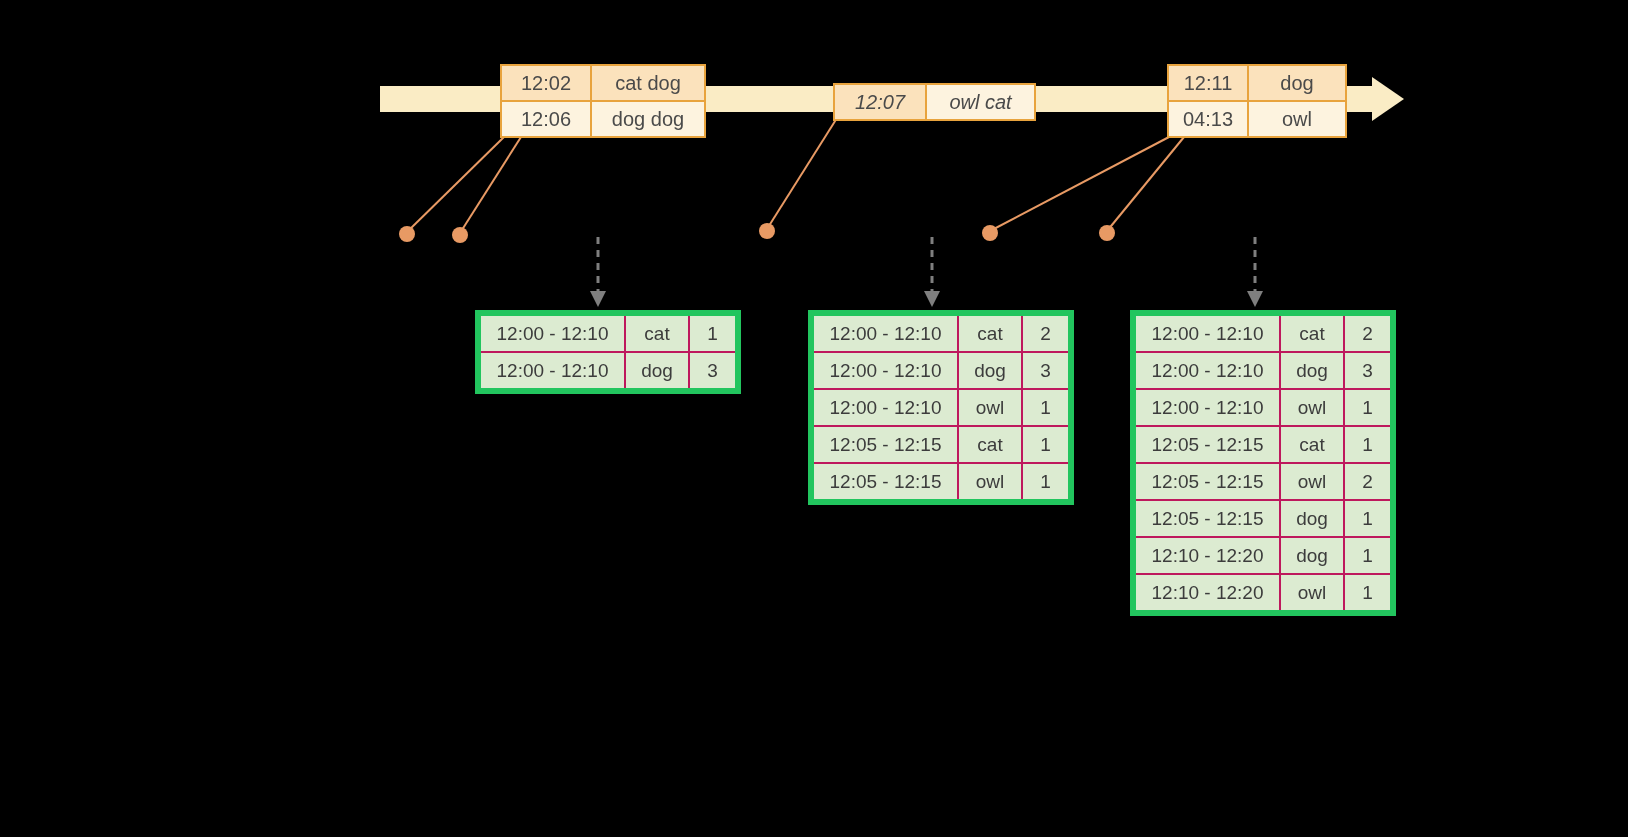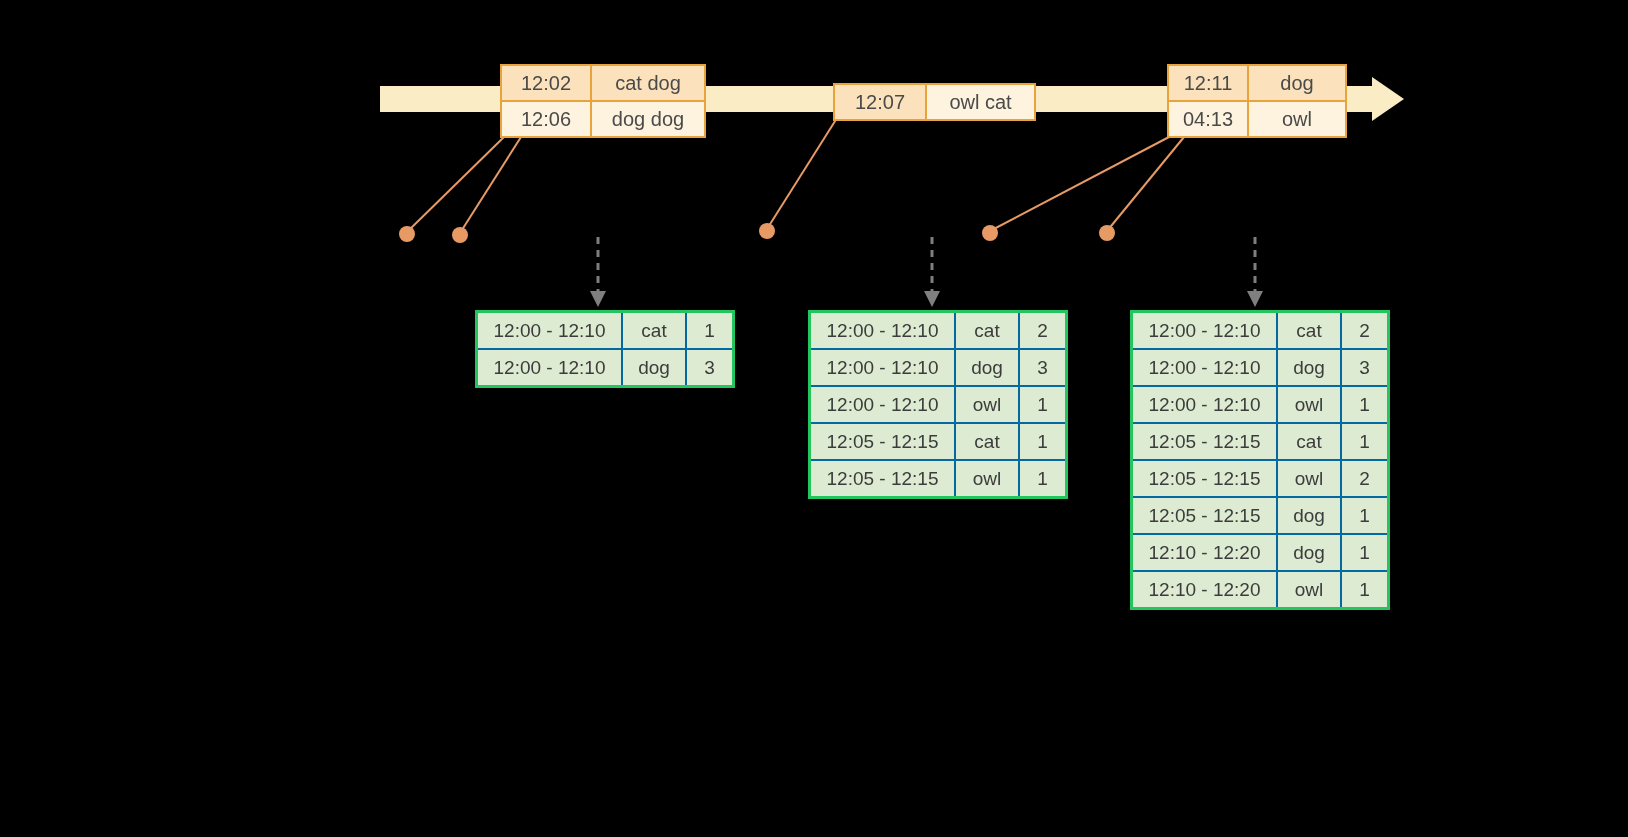--- a/index.html
+++ b/index.html
@@ -47,31 +47,31 @@
     display: flex;
     align-items: center;
     justify-content: center;
     height: 34px;
     font-size: 20px;
     color: #4A4A4A;
   }
   .ev-dark  { background: #FBE2BC; }
   .ev-light { background: #FDF3DF; }
   #event-a { left: 500px; top: 64px;  grid-template-columns: 88px 112px; }
-  #event-b { left: 833px; top: 83px;  grid-template-columns: 90px 107px; }
+  #event-b { left: 833px; top: 83px;  grid-template-columns: 90px 107px; font-style: italic; }
   #event-c { left: 1167px; top: 64px; grid-template-columns: 78px 96px; }
 
   
   .result-table {
     position: absolute;
     display: grid;
     grid-template-columns: 143px 62px 45px;
     gap: 2px;
-    background: #0369a1;
-    border: 3px solid #22c55e;
+    background: #be185d;
+    border: 6px solid #22c55e;
   }
   .result-table .cell {
     display: flex;
     align-items: center;
     justify-content: center;
     height: 35px;
     background: #DCEBD1;
     font-size: 19px;
     color: #3C3C3C;
   }

